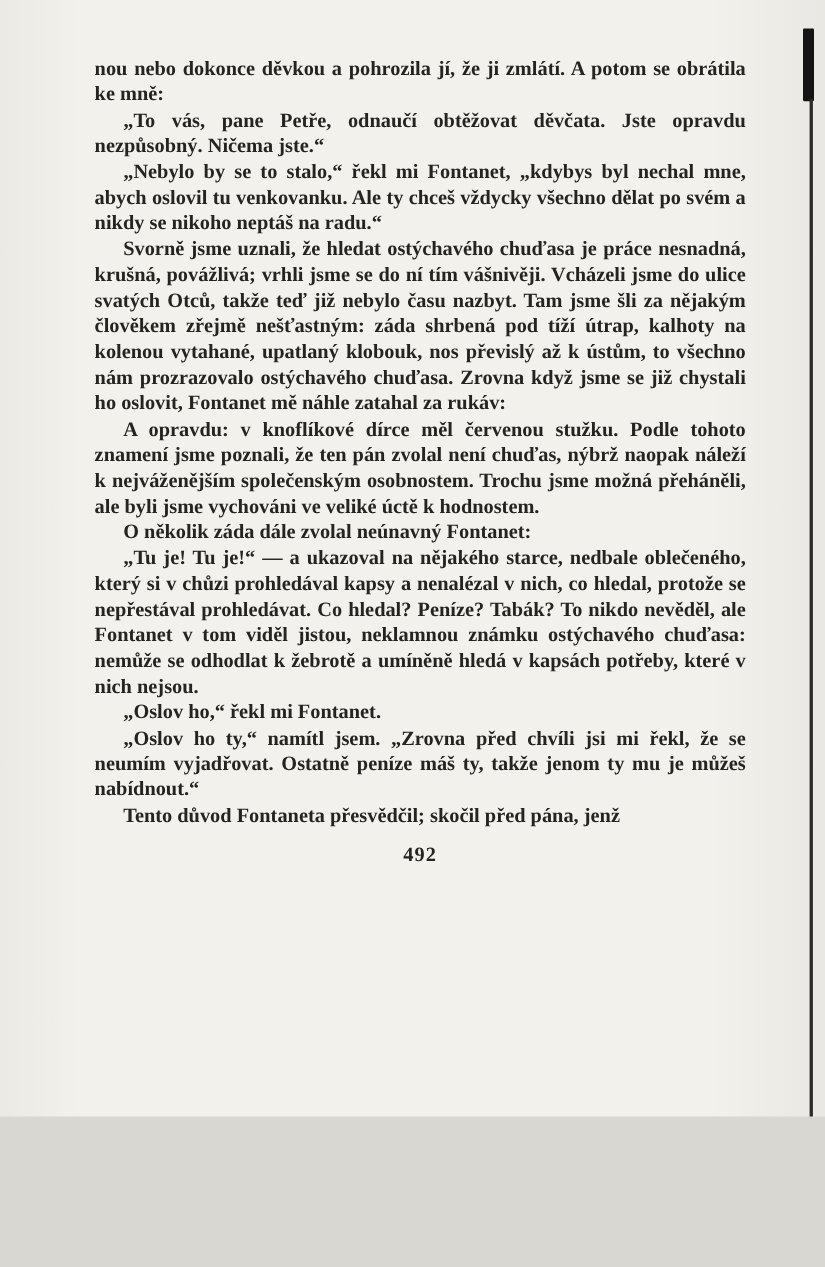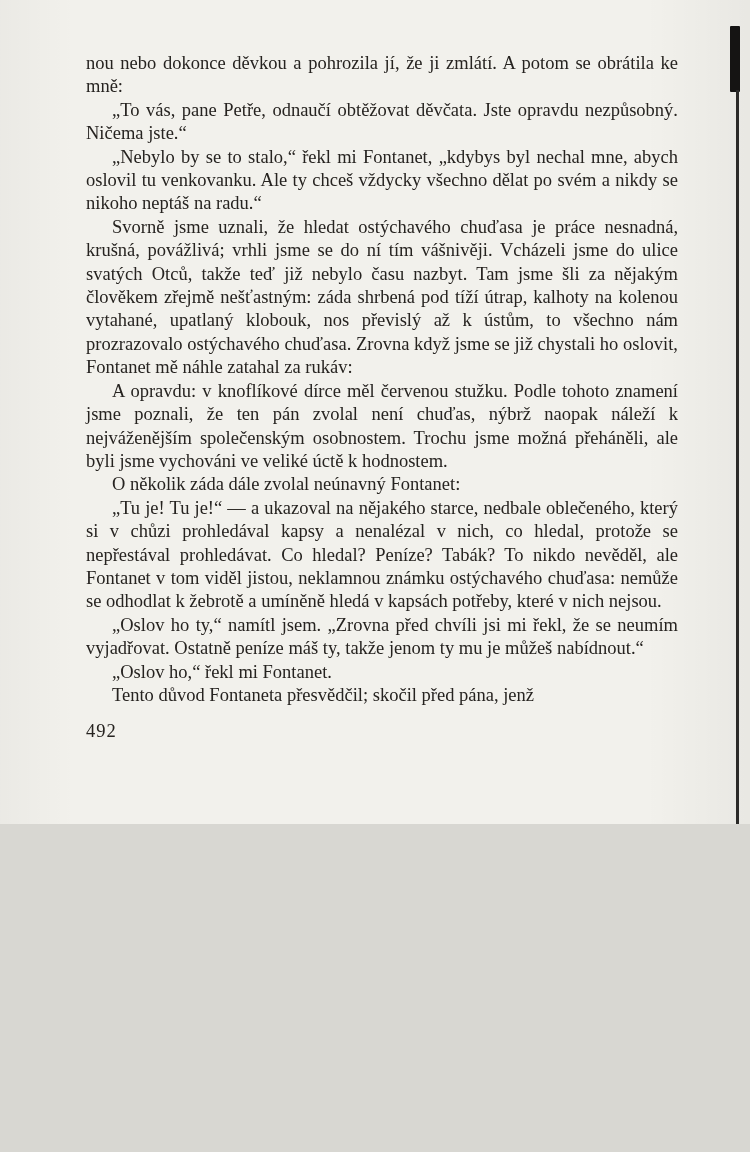--- a/index.html
+++ b/index.html
@@ -1,23 +1,24 @@
 <!DOCTYPE html>
 <html><head>
 <meta charset="utf-8">
 <style>
   html, body { margin: 0; padding: 0; }
   body { background: #d8d7d2; }
 
   .scan {
     position: relative;
     width: 750px;
-    height: 824px;
+    height: 1015px;
     background: #f2f1ec;
     overflow: hidden;
+    font-weight: bold;
   }
   
   .scan::before {
     content: "";
     position: absolute;
     inset: 0;
     background: linear-gradient(90deg,
       rgba(0,0,0,0.03), rgba(0,0,0,0) 10%,
       rgba(0,0,0,0) 86%, rgba(0,0,0,0.04));
     pointer-events: none;
@@ -35,20 +36,21 @@
     text-align: justify;
   }
   .text-block p {
     margin: 0;
     text-indent: 26px;
   }
   .text-block p.continuation { text-indent: 0; }
 
   .page-number {
     margin-top: 13px;
+    text-align: center;
     letter-spacing: 1px;
   }
 
   
   .edge-mark {
     position: absolute;
     left: 730px;
     top: 26px;
     width: 10px;
     height: 66px;
@@ -69,21 +71,21 @@
 
 <div class="scan">
   <div class="text-block">
     <p class="continuation">nou nebo dokonce děvkou a pohrozila jí, že ji zmlátí. A potom se obrátila ke mně:</p>
     <p>„To vás, pane Petře, odnaučí obtěžovat děvčata. Jste opravdu nezpůsobný. Ničema jste.“</p>
     <p>„Nebylo by se to stalo,“ řekl mi Fontanet, „kdybys byl nechal mne, abych oslovil tu venkovanku. Ale ty chceš vždycky všechno dělat po svém a nikdy se nikoho neptáš na radu.“</p>
     <p>Svorně jsme uznali, že hledat ostýchavého chuďasa je práce nesnadná, krušná, povážlivá; vrhli jsme se do ní tím vášnivěji. Vcházeli jsme do ulice svatých Otců, takže teď již nebylo času nazbyt. Tam jsme šli za nějakým člověkem zřejmě nešťastným: záda shrbená pod tíží útrap, kalhoty na kolenou vytahané, upatlaný klobouk, nos převislý až k ústům, to všechno nám prozrazovalo ostýchavého chuďasa. Zrovna když jsme se již chystali ho oslovit, Fontanet mě náhle zatahal za rukáv:</p>
     <p>A opravdu: v knoflíkové dírce měl červenou stužku. Podle tohoto znamení jsme poznali, že ten pán zvolal není chuďas, nýbrž naopak náleží k nejváženějším společenským osobnostem. Trochu jsme možná přeháněli, ale byli jsme vychováni ve veliké úctě k hodnostem.</p>
     <p>O několik záda dále zvolal neúnavný Fontanet:</p>
     <p>„Tu je! Tu je!“ — a ukazoval na nějakého starce, nedbale oblečeného, který si v chůzi prohledával kapsy a nenalézal v nich, co hledal, protože se nepřestával prohledávat. Co hledal? Peníze? Tabák? To nikdo nevěděl, ale Fontanet v tom viděl jistou, neklamnou známku ostýchavého chuďasa: nemůže se odhodlat k žebrotě a umíněně hledá v kapsách potřeby, které v nich nejsou.</p>
+    <p>„Oslov ho,“ řekl mi Fontanet.</p>
     <p>„Oslov ho ty,“ namítl jsem. „Zrovna před chvíli jsi mi řekl, že se neumím vyjadřovat. Ostatně peníze máš ty, takže jenom ty mu je můžeš nabídnout.“</p>
-    <p>„Oslov ho,“ řekl mi Fontanet.</p>
     <p>Tento důvod Fontaneta přesvědčil; skočil před pána, jenž</p>
     <div class="page-number">492</div>
   </div>
 
   <div class="edge-mark"></div>
   <div class="edge-line"></div>
 </div>
 
 </body></html>

